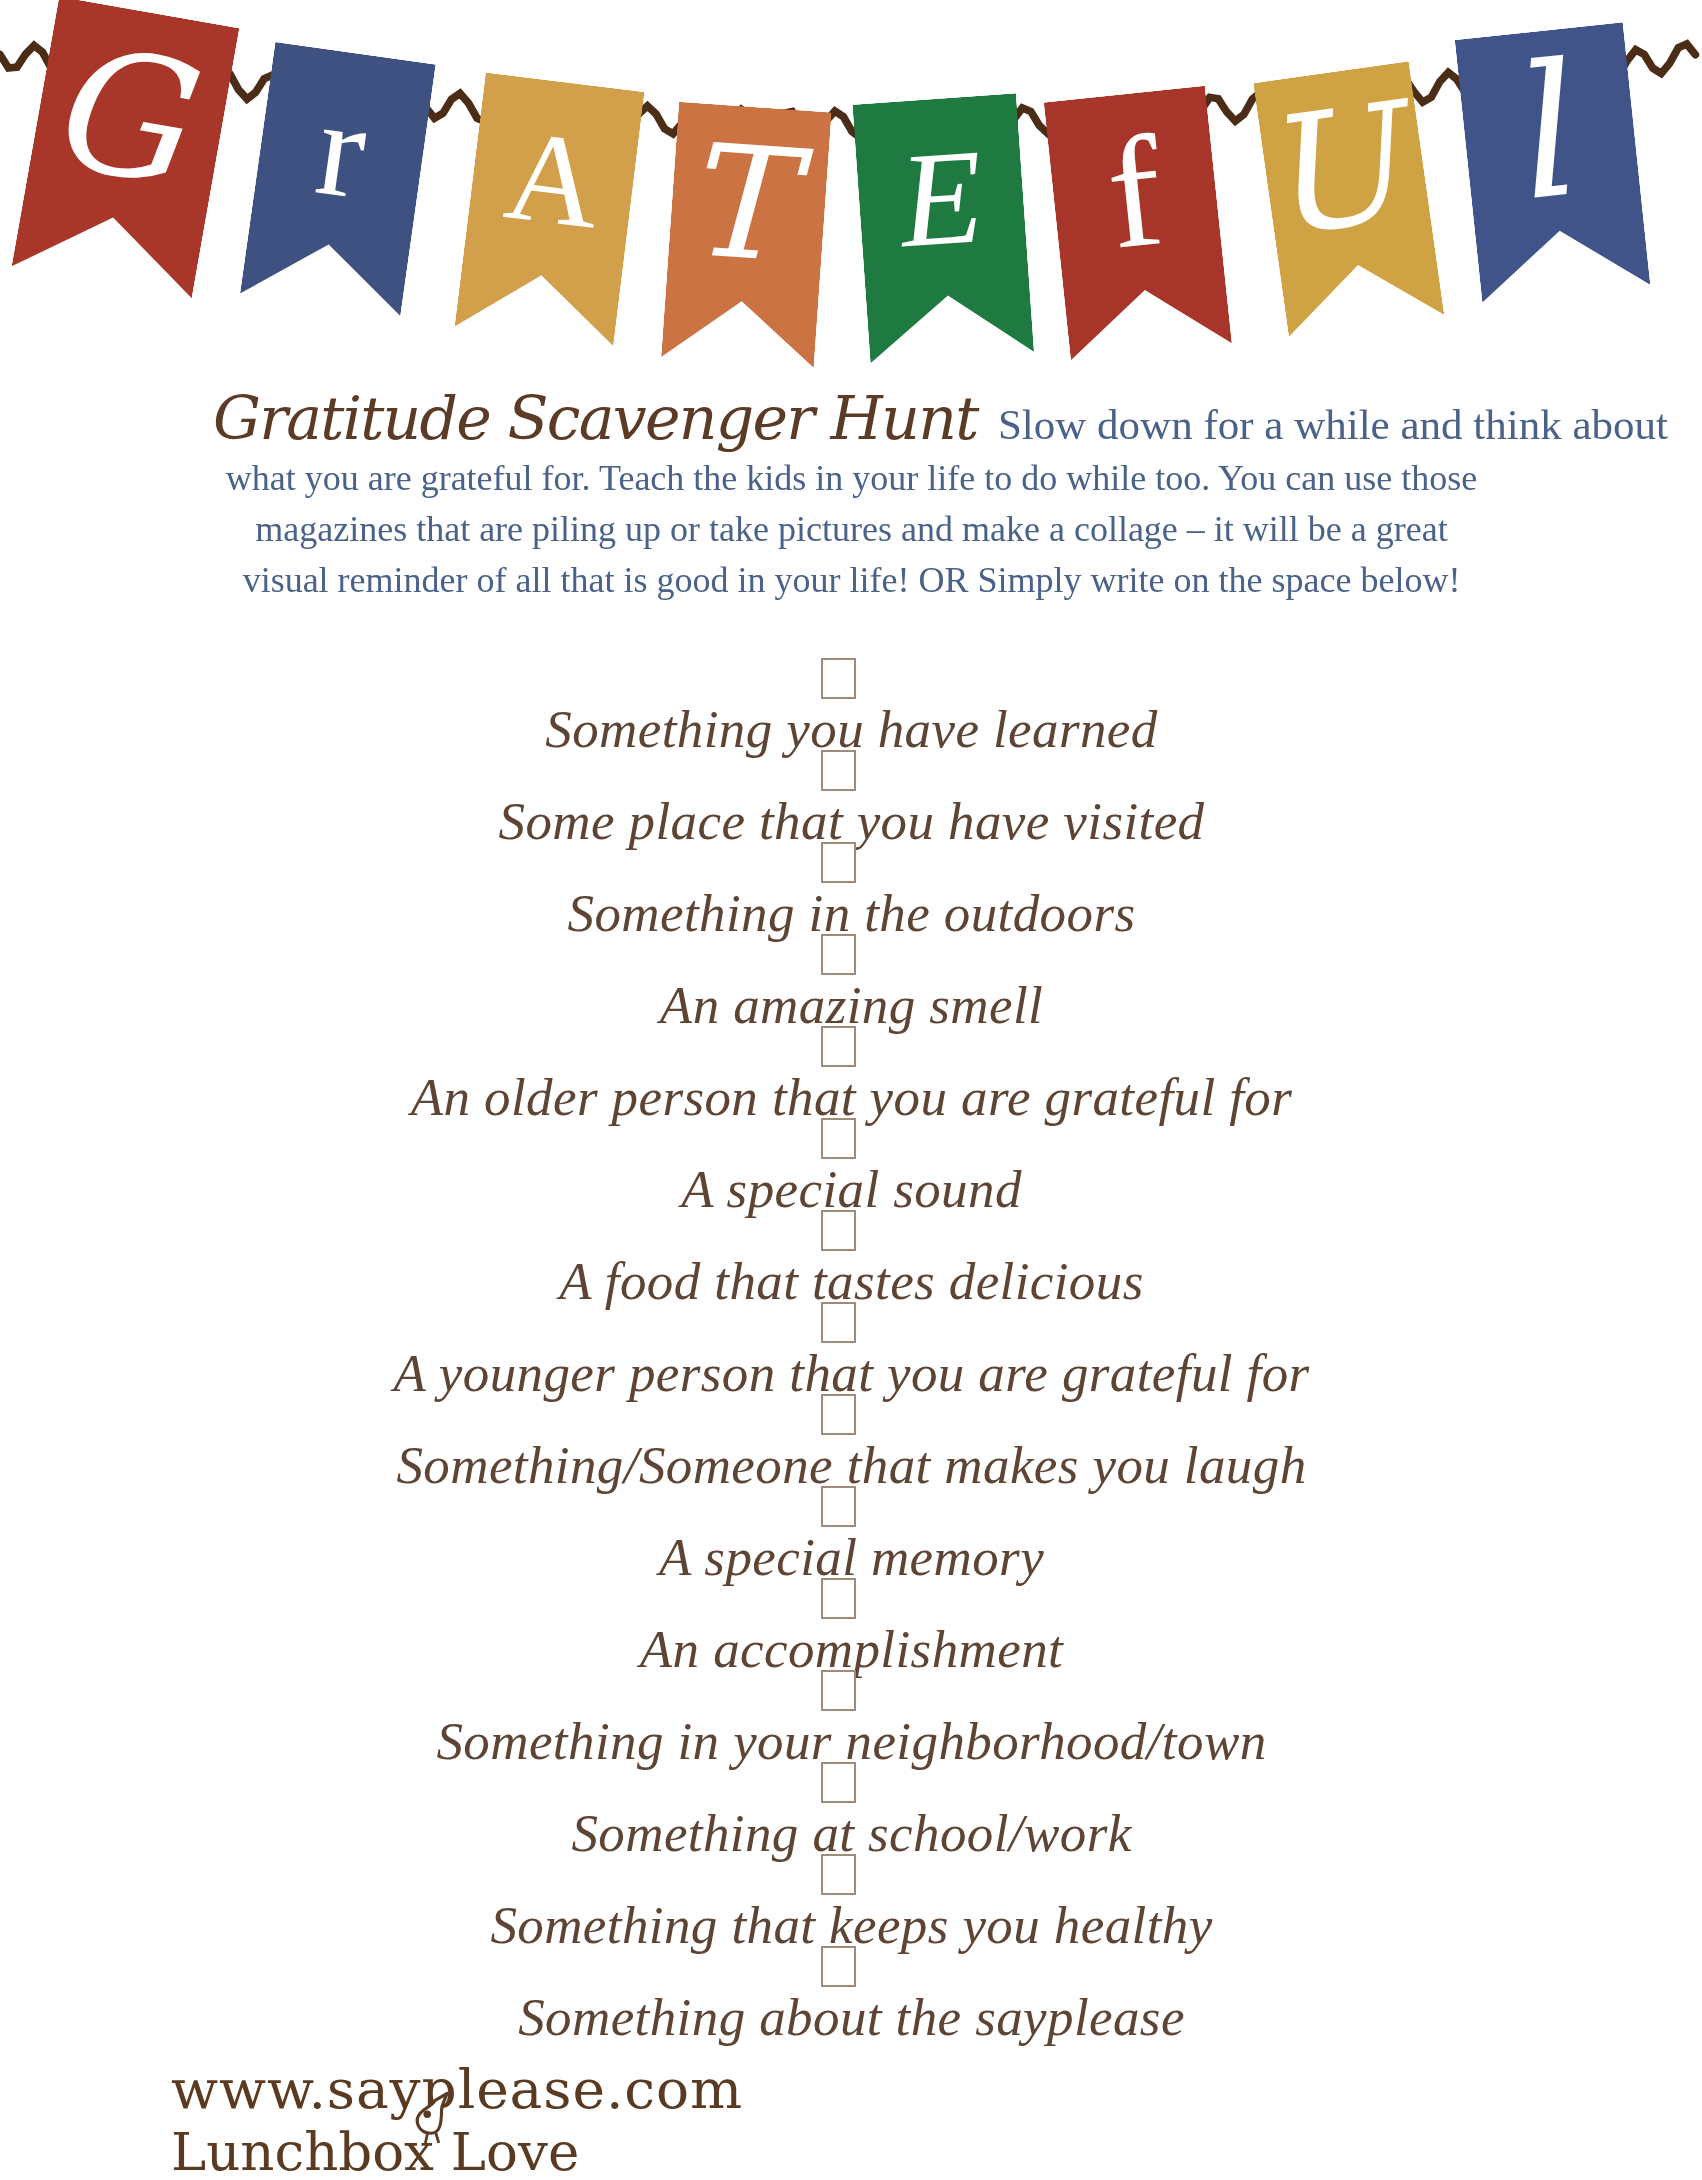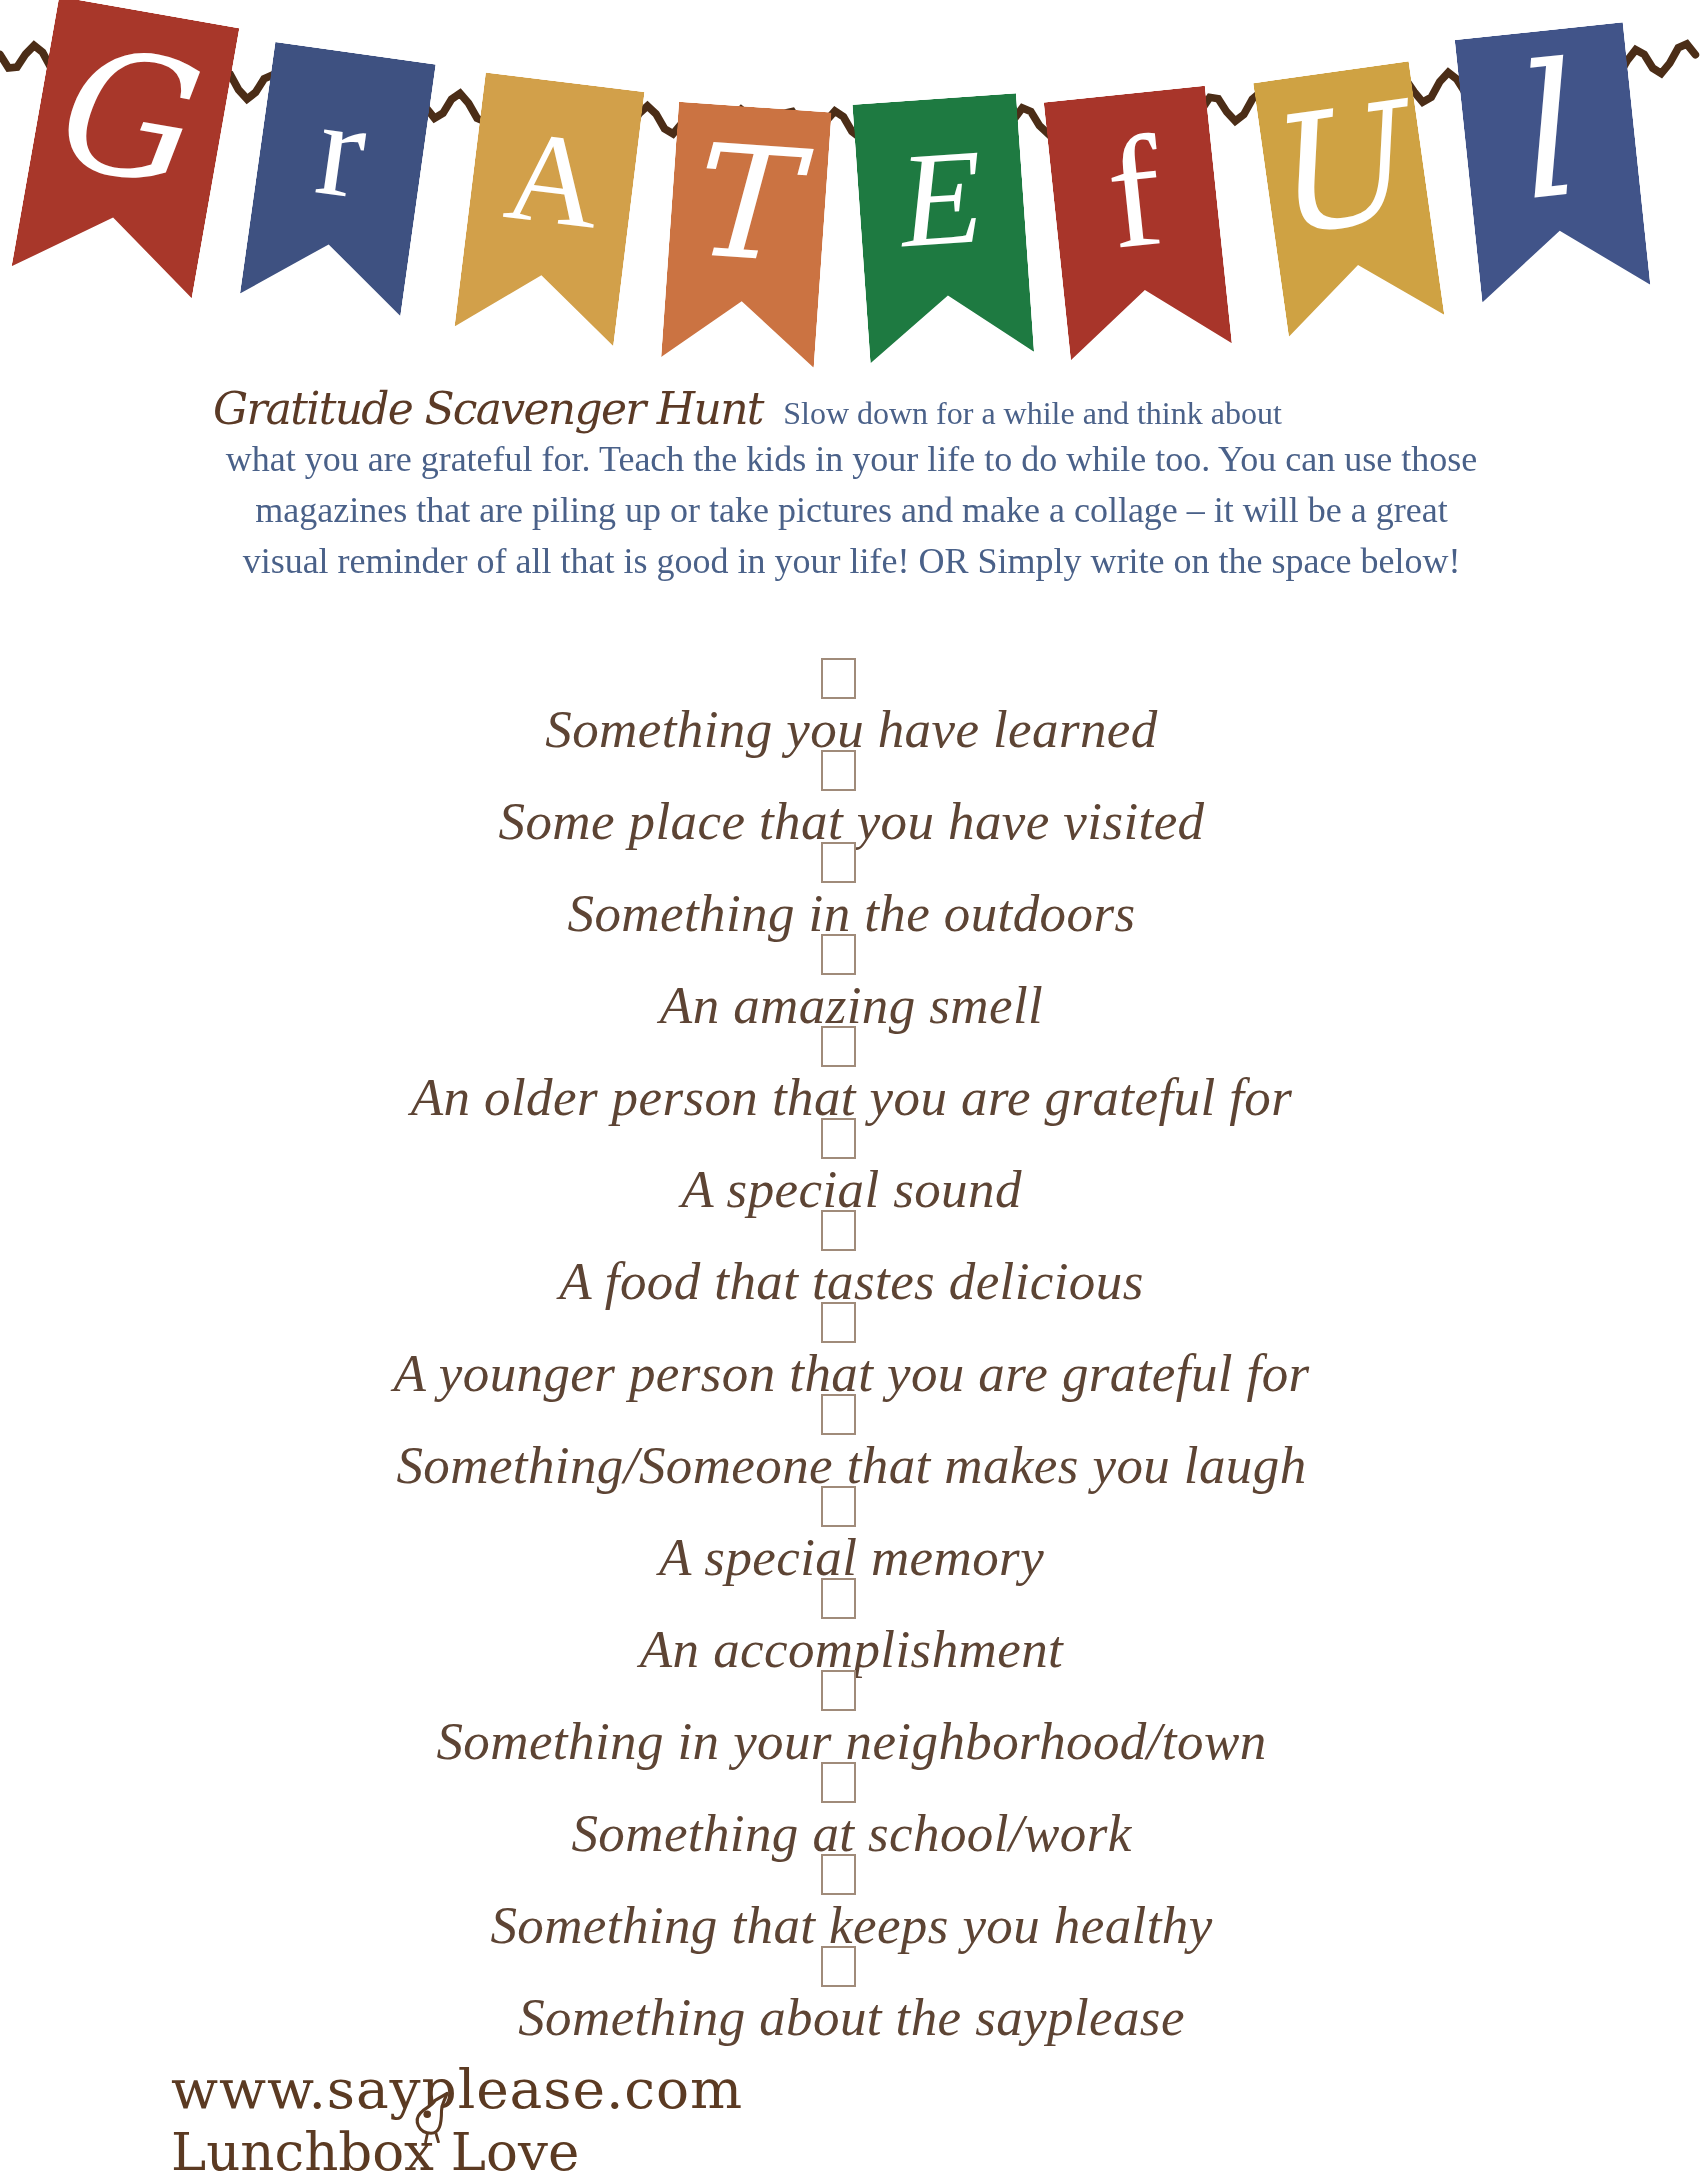--- a/index.html
+++ b/index.html
@@ -30,23 +30,23 @@
   .flag:nth-of-type(6){left:1046px;top:94px; width:162px;height:259px;transform:rotate(-6deg);}
   .flag:nth-of-type(6) .flag-letter{font-size:158px;}
   .flag:nth-of-type(7){left:1256px;top:72px;  width:157px;height:256px;transform:rotate(-8deg);}
   .flag:nth-of-type(7) .flag-letter{font-size:162px;}
   .flag:nth-of-type(8){left:1457px;top:31px;  width:169px;height:264px;transform:rotate(-6deg);}
   .flag:nth-of-type(8) .flag-letter{font-size:183px;}
 
   
   .intro{position:absolute;top:383px;left:0;width:100%;color:var(--c-intro);}
   .intro-heading{display:flex;align-items:baseline;margin-left:213px;white-space:nowrap;}
-  .title{font-family:"DejaVu Serif",serif;font-style:italic;font-size:44px;
+  .title{font-family:"DejaVu Serif",serif;font-style:italic;font-size:60px;
          letter-spacing:-1.7px;color:var(--c-title);}
-  .lead{font-size:32px;margin-left:20.4px;}
+  .lead{font-size:43px;margin-left:20.4px;}
   .intro-line{text-align:center;font-size:36px;line-height:51px;}
   .intro-line:first-of-type{margin-top:4.3px;}
 
   
   .checklist{position:absolute;left:229px;top:658px;width:1245px;}
   .row{display:flex;align-items:center;height:92px;flex-direction:column;}
   .cb{flex:0 0 auto;width:31.5px;height:37px;border:2.6px solid var(--c-checkbox);
       background:#fff;margin-right:25.6px;}
   .lbl{flex:0 0 auto;font-style:italic;font-size:53px;letter-spacing:0.4px;
        color:var(--c-item);white-space:nowrap;}

